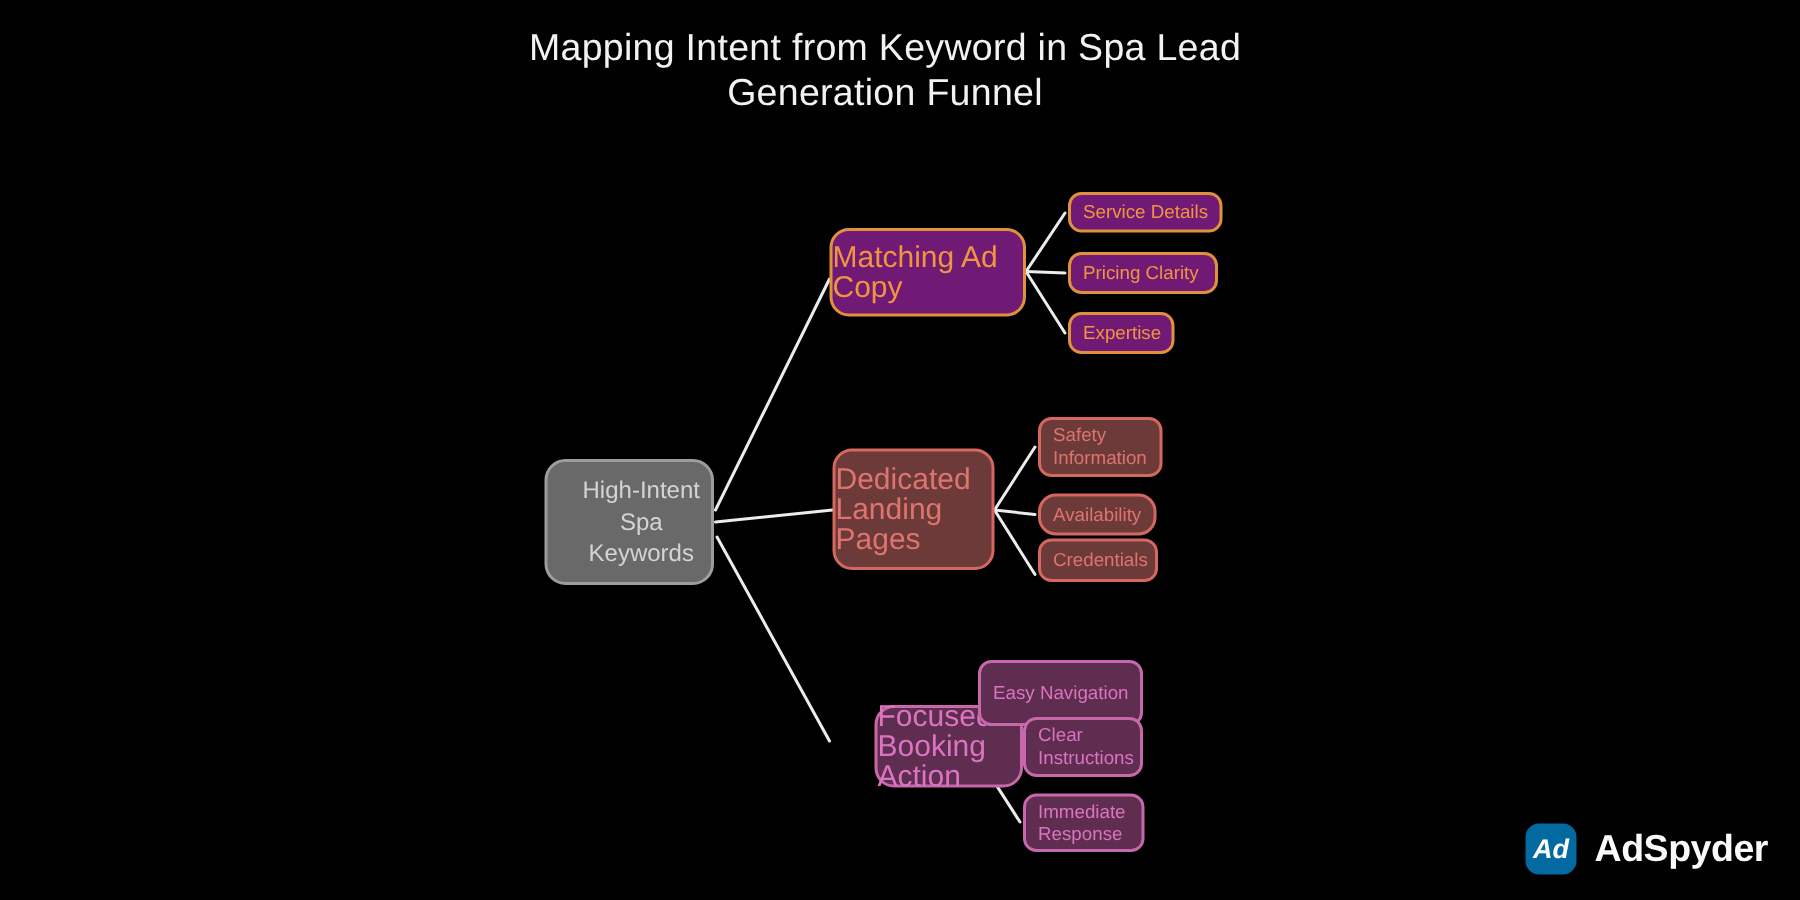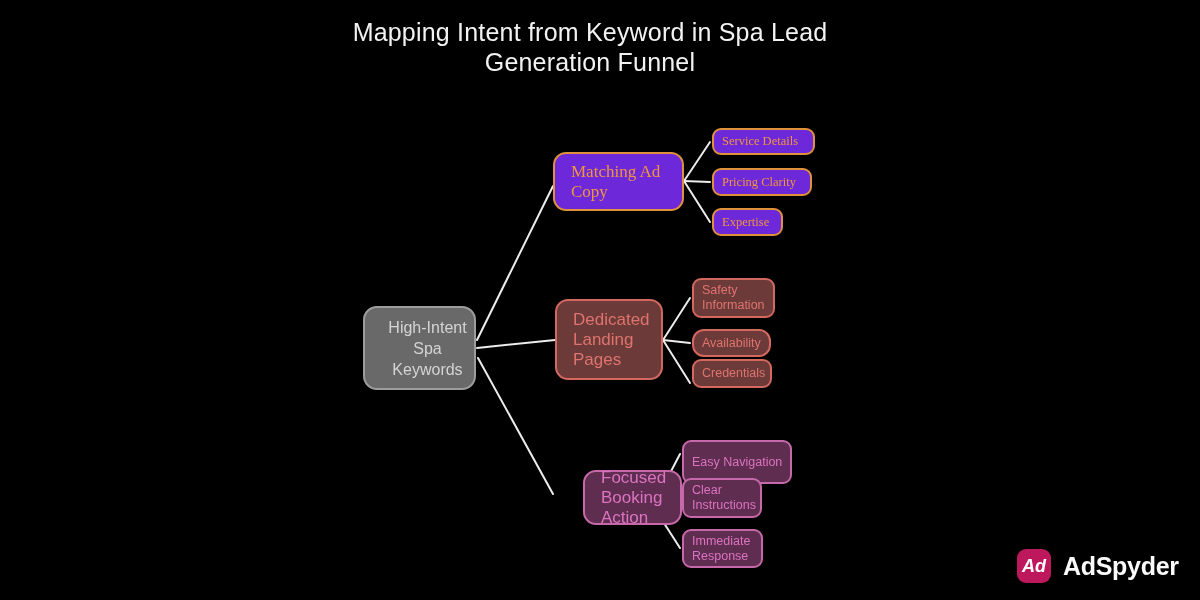--- a/index.html
+++ b/index.html
@@ -57,25 +57,25 @@
     border-radius: 14px;
     color: #d4d4d4;
     font-size: 16px;
     line-height: 21px;
     align-items: center;
     text-align: center;
   }
 
   
   .node.parent {
-    font-size: 17px;
+    font-size: 20px;
     line-height: 20px;
     border-width: 2px;
     border-radius: 13px;
-    padding-left: 16px;
+    padding-left: 0;
     align-items: flex-start;
   }
   .node.parent.orange { left: 553px; top: 152px; width: 131px; height: 59px; }
   .node.parent.red    { left: 555px; top: 299px; width: 108px; height: 81px; }
   .node.parent.purple { left: 554px; top: 470px; width:  99px; height: 55px; margin-left: 29px; }
 
   
   .node.child {
     font-size: 12.5px;
     line-height: 15px;
@@ -83,40 +83,40 @@
     border-radius: 9px;
     padding-left: 8px;
     align-items: flex-start;
   }
   .node.child.c-svc { left: 712px; top: 128px; width: 103px; height: 27px; }
   .node.child.c-prc { left: 712px; top: 168px; width: 100px; height: 28px; }
   .node.child.c-exp { left: 712px; top: 208px; width:  71px; height: 28px; }
   .node.child.c-saf { left: 692px; top: 278px; width:  83px; height: 40px; }
   .node.child.c-ava { left: 692px; top: 329px; width:  79px; height: 28px; border-radius: 12px; }
   .node.child.c-cre { left: 692px; top: 359px; width:  80px; height: 29px; }
-  .node.child.c-eas { left: 682px; top: 440px; width: 110px; height: 44px; }
+  .node.child.c-eas { left: 652px; top: 440px; width: 110px; height: 44px; }
   .node.child.c-cle { left: 682px; top: 478px; width:  80px; height: 40px; }
   .node.child.c-imm { left: 682px; top: 529px; width:  81px; height: 39px; }
 
   
-  .orange { background: #6d28d9; border-color: #e0913c; color: #f0953f; font-family: Liberation Serif, serif; }
+  .orange { background: #701a75; border-color: #e0913c; color: #f0953f; }
   .red    { background: #6b3a39; border-color: #d4685f; color: #df746e; }
   .purple { background: #5e2d50; border-color: #c768ab; color: #dc73c0; }
 
   
   .brand {
     position: absolute;
     left: 1017px; top: 549px;
     display: flex;
     align-items: center;
     gap: 12px;
   }
   .brand-mark {
     width: 34px; height: 34px;
-    background: #be185d;
+    background: #0369a1;
     border-radius: 9px;
     display: flex;
     align-items: center;
     justify-content: center;
     color: #ffffff;
     font-size: 18px;
     font-weight: bold;
     font-style: italic;
   }
   .brand-name {

